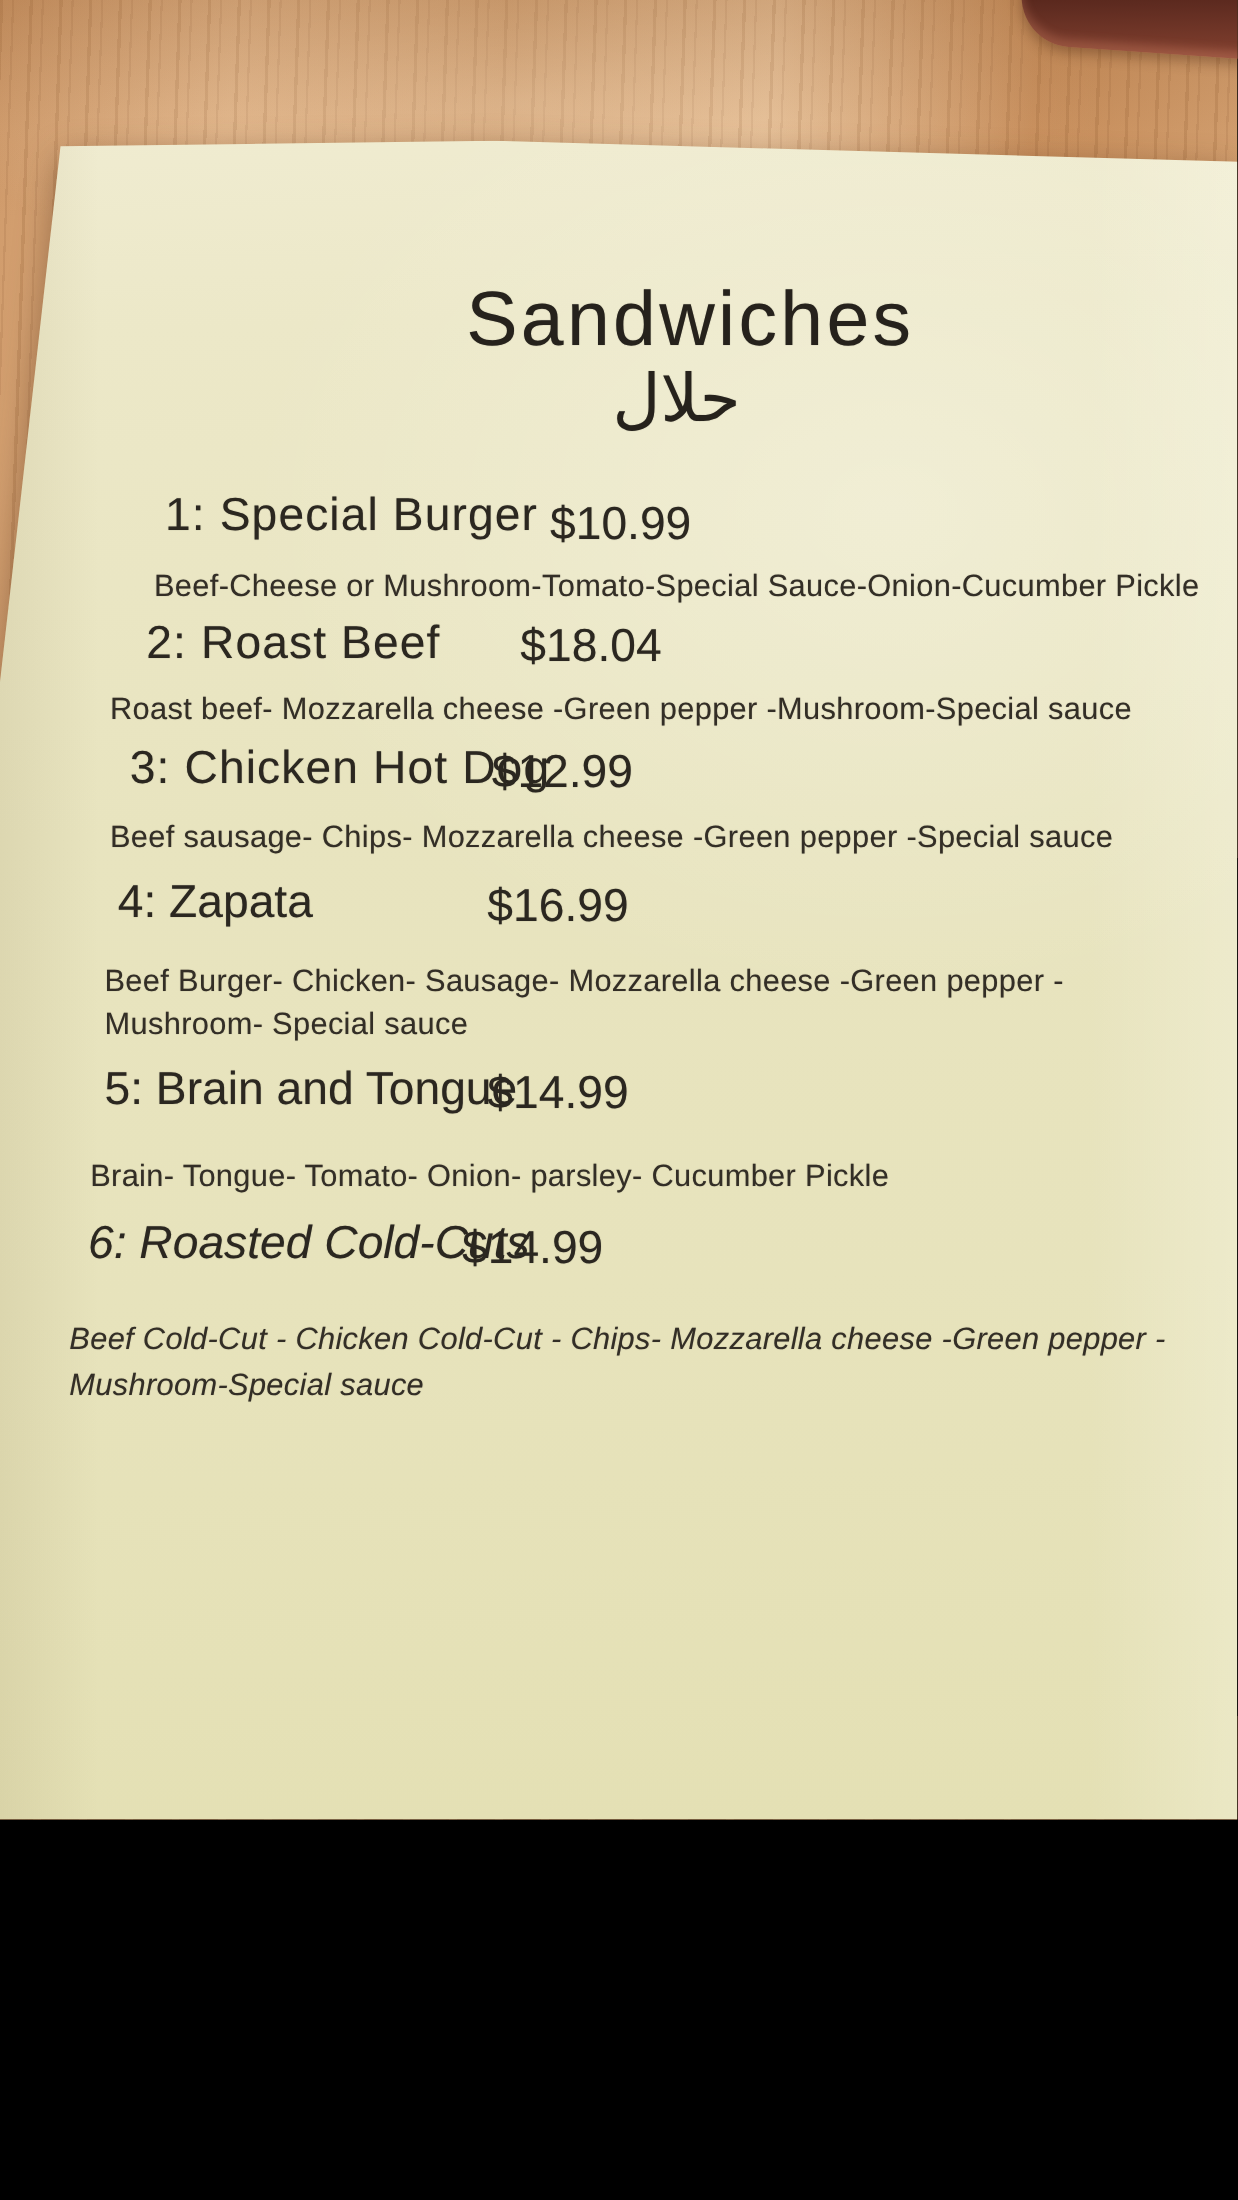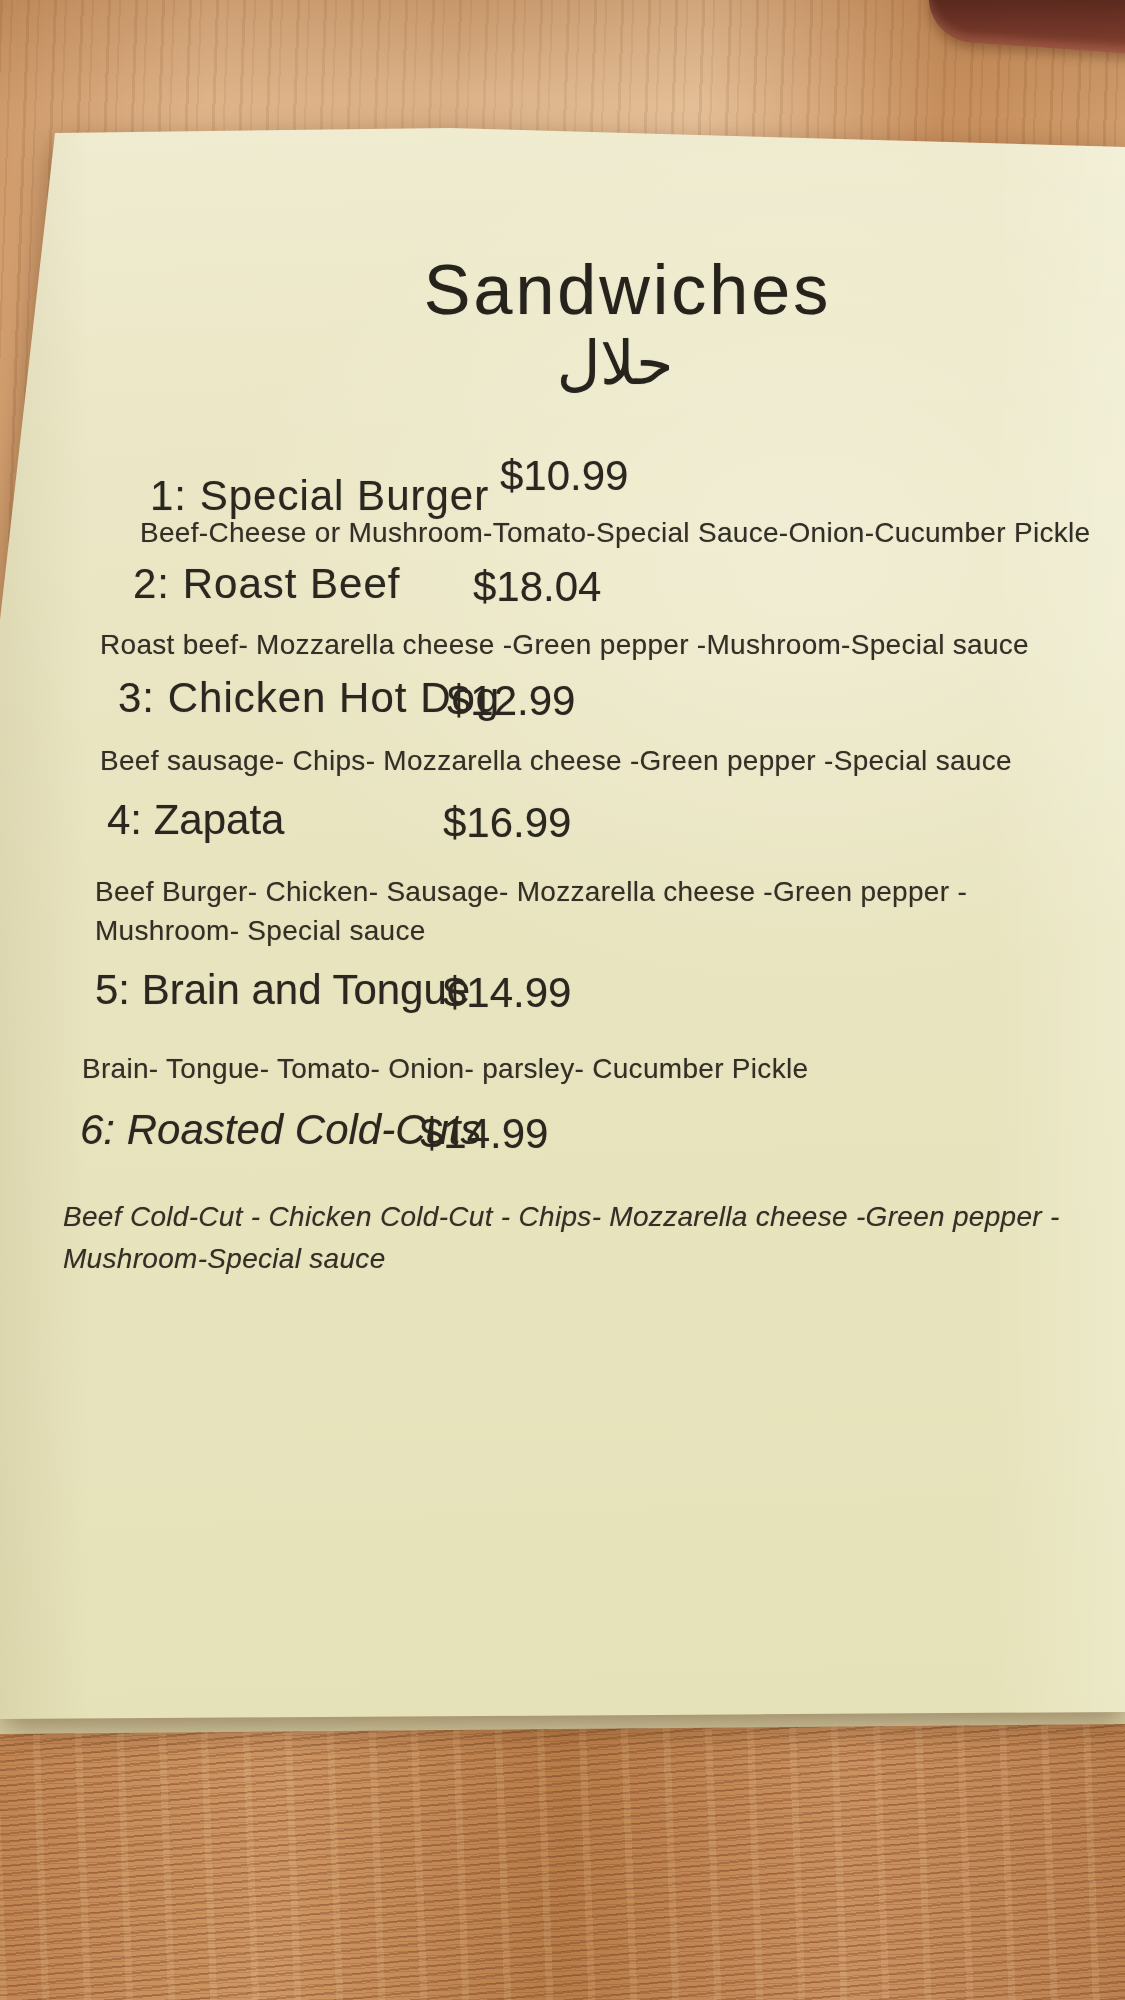--- a/index.html
+++ b/index.html
@@ -1,17 +1,17 @@
 <!DOCTYPE html>
 <html><head>
 <meta charset="utf-8">
 <style>
   html,body{margin:0;padding:0;background:#000;}
   #stage{
-    position:relative;width:1125px;height:2000px;overflow:hidden;
+    position:relative;width:1125px;height:1654px;overflow:hidden;
     font-family:"Liberation Sans",sans-serif;color:#2e2a22;
   }
   
   .wood-top{
     position:absolute;left:0;top:0;width:1125px;height:780px;
     background:
       linear-gradient(180deg,rgba(145,92,48,0.28) 0,rgba(145,92,48,0.05) 120px,rgba(0,0,0,0) 200px),
       radial-gradient(ellipse 760px 260px at 42% 12%,rgba(255,236,210,0.35),rgba(0,0,0,0) 70%),
       repeating-linear-gradient(92deg,rgba(140,88,44,0.20) 0 3px,rgba(0,0,0,0) 3px 11px,rgba(120,70,35,0.12) 11px 13px,rgba(0,0,0,0) 13px 27px),
       linear-gradient(97deg,#cf9a6a 0%,#e0b183 18%,#d4a170 38%,#e6bd92 58%,#c98f5c 78%,#d8a778 100%);
@@ -49,21 +49,21 @@
   }
   
   .txt{position:absolute;white-space:nowrap;text-shadow:0 0 1px rgba(46,42,34,0.38);}
   .menu-title{left:65px;top:250px;width:1125px;text-align:center;font-size:70px;letter-spacing:3px;color:#26221c;}
   .arabic{left:55px;top:328px;width:1120px;text-align:center;font-size:60px;
           font-family:"DejaVu Serif","DejaVu Sans",serif;color:#26221c;}
   .item-name{font-size:42px;color:#2b2720;}
   .item-price{font-size:42px;color:#2b2720;}
   .item-desc{position:absolute;font-size:28px;line-height:1.5;white-space:normal;
              color:#332e26;text-shadow:0 0 1px rgba(46,42,34,0.35);letter-spacing:0.3px;}
-  .n1{left:150px;top:472px;letter-spacing:1px;} .p1{left:500px;top:452px;}
+  .n1{left:150px;top:444px;letter-spacing:1px;} .p1{left:500px;top:452px;}
   .d1{left:112px;top:512px;width:960px;margin-left:28px;}
   .n2{left:133px;top:560px;letter-spacing:1px;} .p2{left:473px;top:563px;}
   .d2{left:100px;top:624px;width:950px;}
   .n3{left:118px;top:674px;letter-spacing:1px;} .p3{left:447px;top:677px;}
   .d3{left:100px;top:740px;width:950px;}
   .n4{left:107px;top:796px;} .p4{left:443px;top:799px;}
   .d4{left:95px;top:872px;width:1000px;line-height:1.4;}
   .n5{left:95px;top:966px;} .p5{left:443px;top:969px;}
   .d5{left:82px;top:1048px;width:900px;}
   .n6{left:80px;top:1106px;font-style:italic;} .p6{left:420px;top:1110px;}

